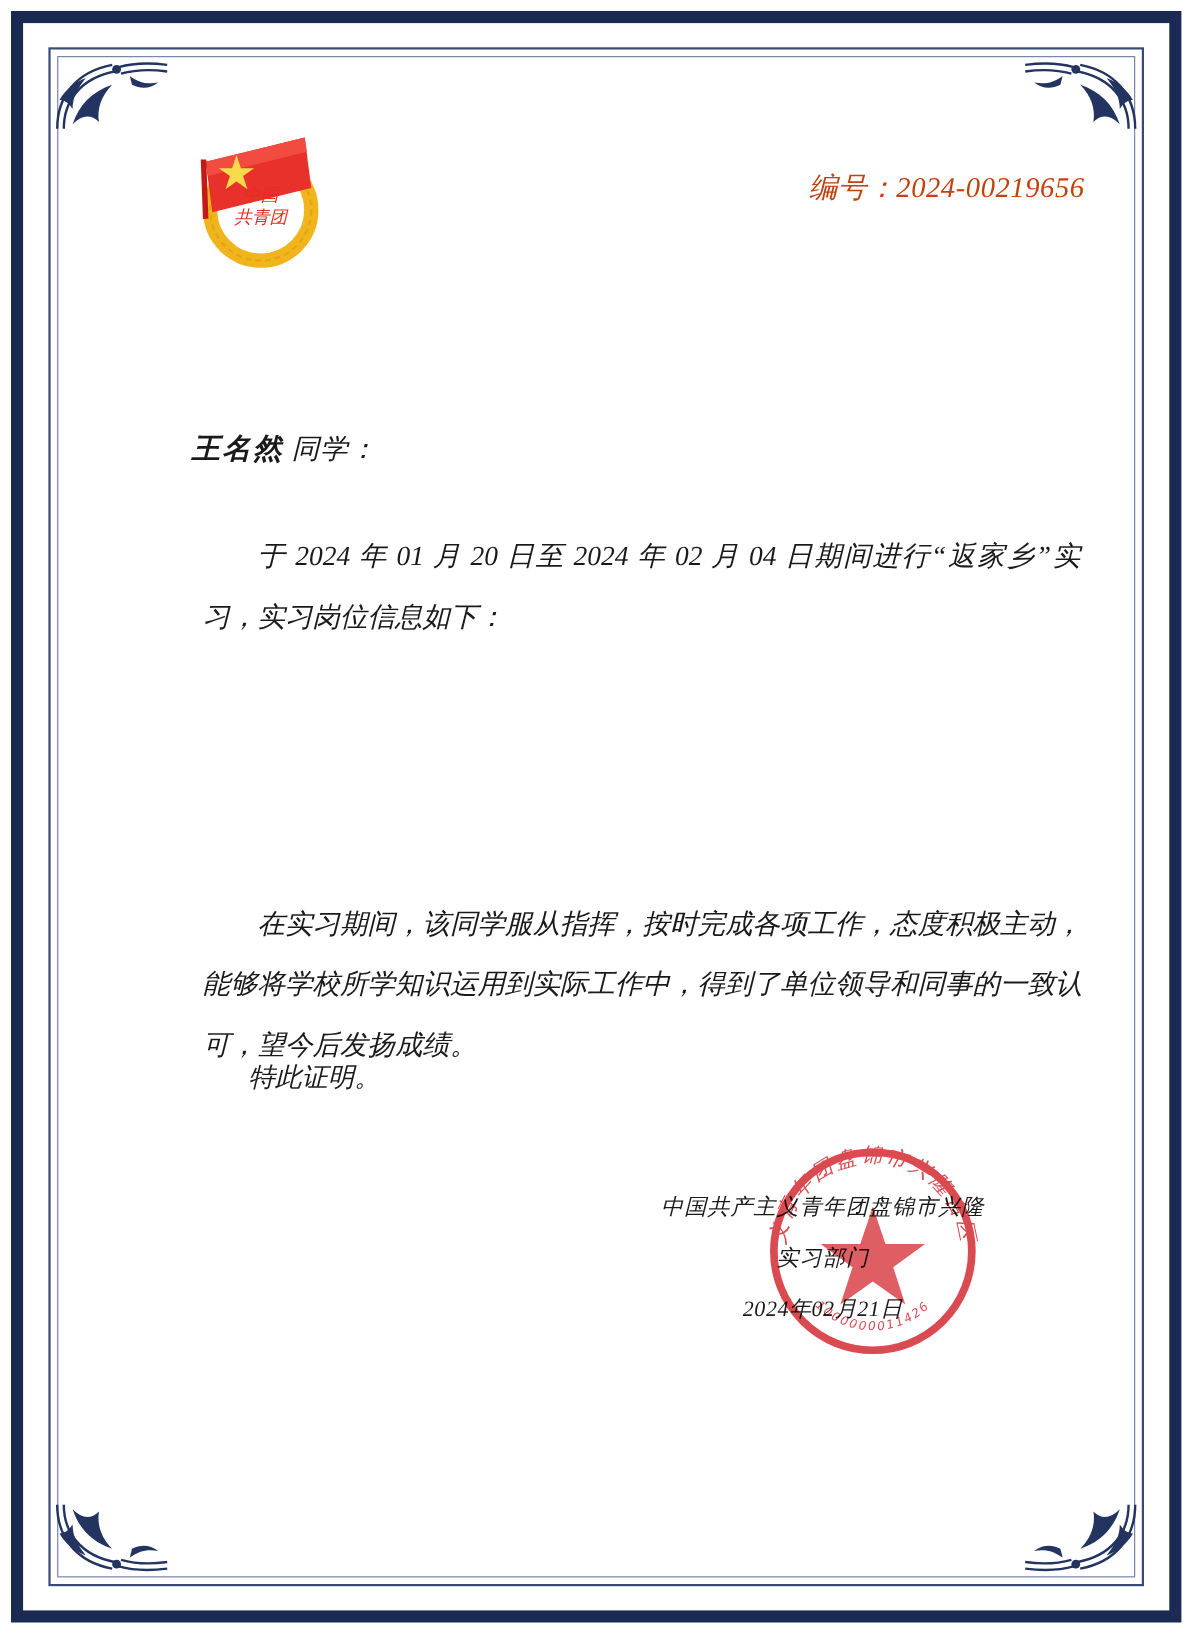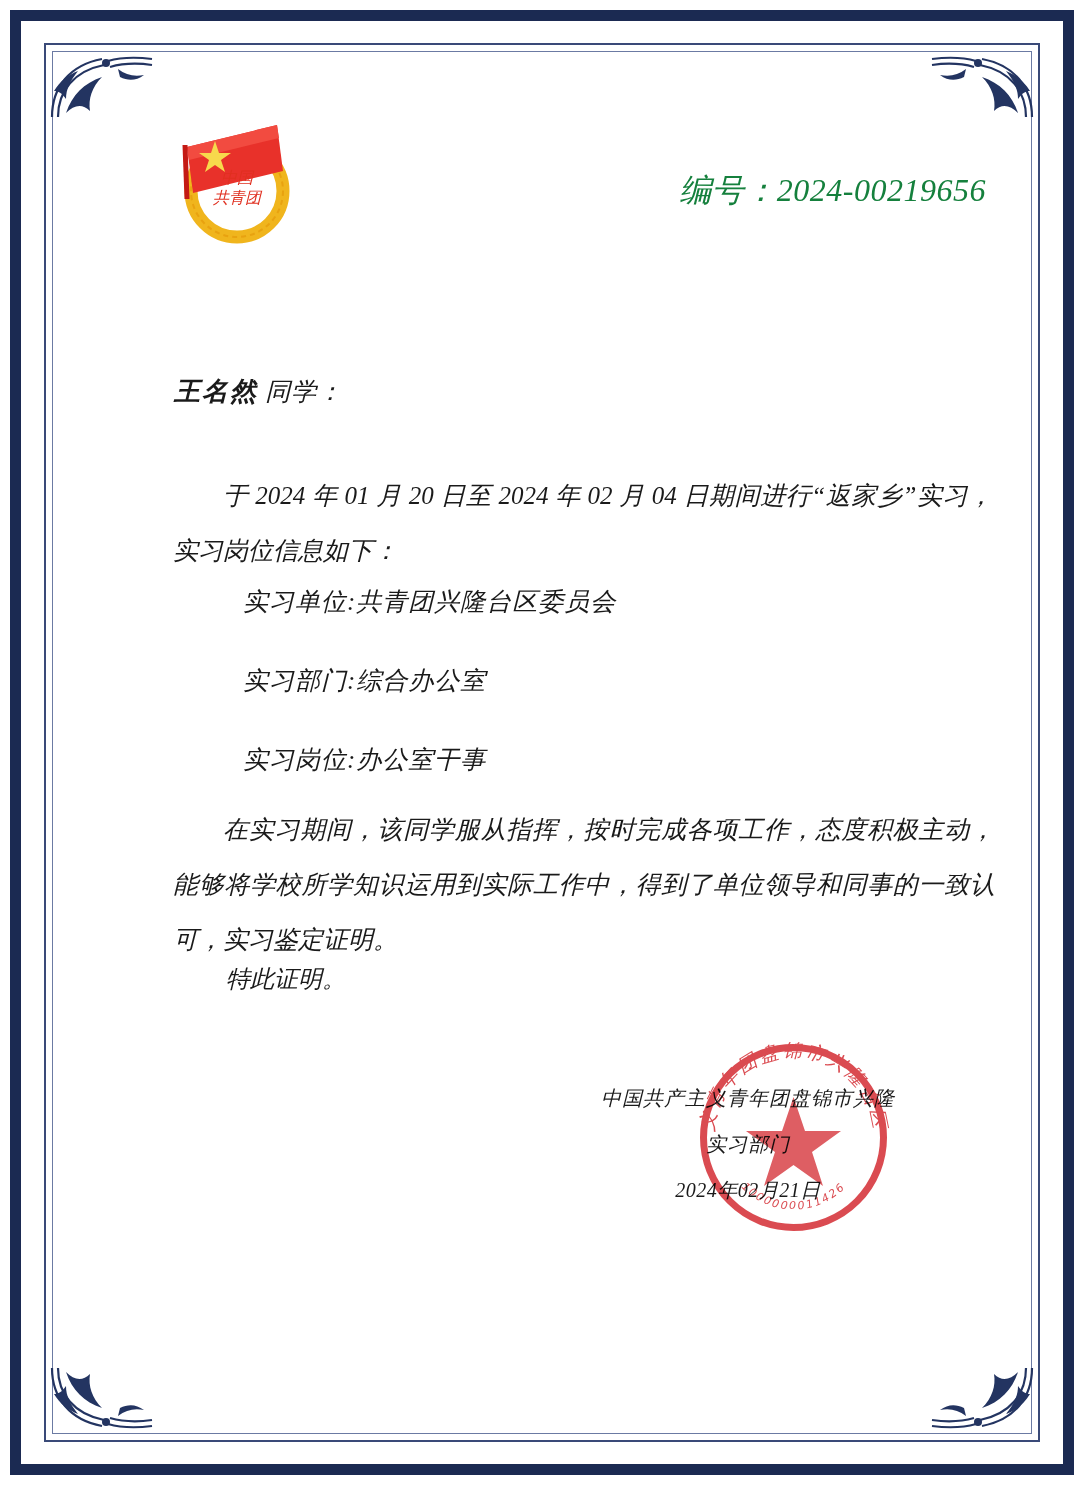--- a/index.html
+++ b/index.html
@@ -79,61 +79,61 @@
     top: 18px;
     width: 145px;
     height: 145px;
   }
   .emblem svg { display: block; width: 100%; height: 100%; }
 
   
   .serial {
     position: absolute;
     right: 8px;
-    top: 84px;
-    font-size: 32px;
+    top: 68px;
+    font-size: 26px;
     letter-spacing: 0.5px;
     white-space: nowrap;
-    color: #15803d;
+    color: #c2410c;
   }
 
   .doc-title {
     position: absolute;
     left: 0; right: 0;
     top: 185px;
     text-align: center;
     font-size: 50px;
     font-weight: bold;
     letter-spacing: 5px;
     font-family: "DejaVu Serif", "Liberation Serif", serif;
   }
 
   .salutation {
     position: absolute;
     left: 84px;
-    top: 289px;
+    top: 305px;
     font-size: 25px;
     letter-spacing: 1px;
   }
   .salutation .name {
     font-weight: bold;
     font-size: 26px;
     letter-spacing: 2px;
   }
 
   .body-block {
     position: absolute;
     left: 78px;
     top: 378px;
     width: 830px;
     font-size: 25px;
     line-height: 55px;
     text-align: justify;
   }
-  .para { text-indent: 2em; margin: 5px; }
+  .para { text-indent: 2em; margin: 16px; }
 
   .fields {
     position: absolute;
     left: 78px;
     top: 500px;
     width: 830px;
     font-size: 25px;
   }
   .field-row {
     text-indent: 3em;
@@ -272,34 +272,23 @@
 
     <div class="salutation">
       <span class="name">王名然</span>
       <span>同学：</span>
     </div>
 
     <div class="body-block">
       <p class="para">于 2024 年 01 月 20 日至 2024 年 02 月 04 日期间进行“返家乡”实习，实习岗位信息如下：</p>
     </div>
 
-    <div class="fields">
-      <p class="field-row">
-        <span>实习单位:</span><span>共青团兴隆台区委员会</span>
-      </p>
-      <p class="field-row">
-        <span>实习部门:</span><span>综合办公室</span>
-      </p>
-      <p class="field-row">
-        <span>实习岗位:</span><span>办公室干事</span>
-      </p>
-    </div>
 
     <div class="body-block2">
-      <p class="para">在实习期间，该同学服从指挥，按时完成各项工作，态度积极主动，能够将学校所学知识运用到实际工作中，得到了单位领导和同事的一致认可，实习鉴定证明。</p>
+      <p class="para">在实习期间，该同学服从指挥，按时完成各项工作，态度积极主动，能够将学校所学知识运用到实际工作中，得到了单位领导和同事的一致认可，望今后发扬成绩。</p>
     </div>
 
     <div class="closing">特此证明。</div>
 
     <div class="signature">
       <div class="sig-line1">中国共产主义青年团盘锦市兴隆</div>
       <div class="sig-line2">实习部门</div>
       <div class="sig-date">2024年02月21日</div>
     </div>
 

